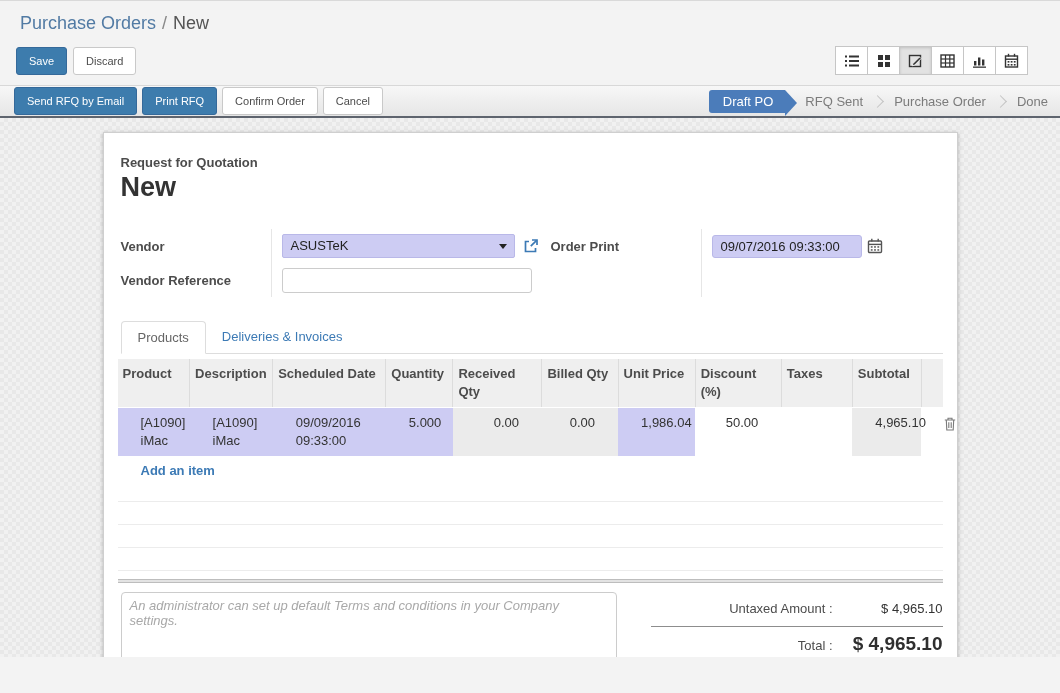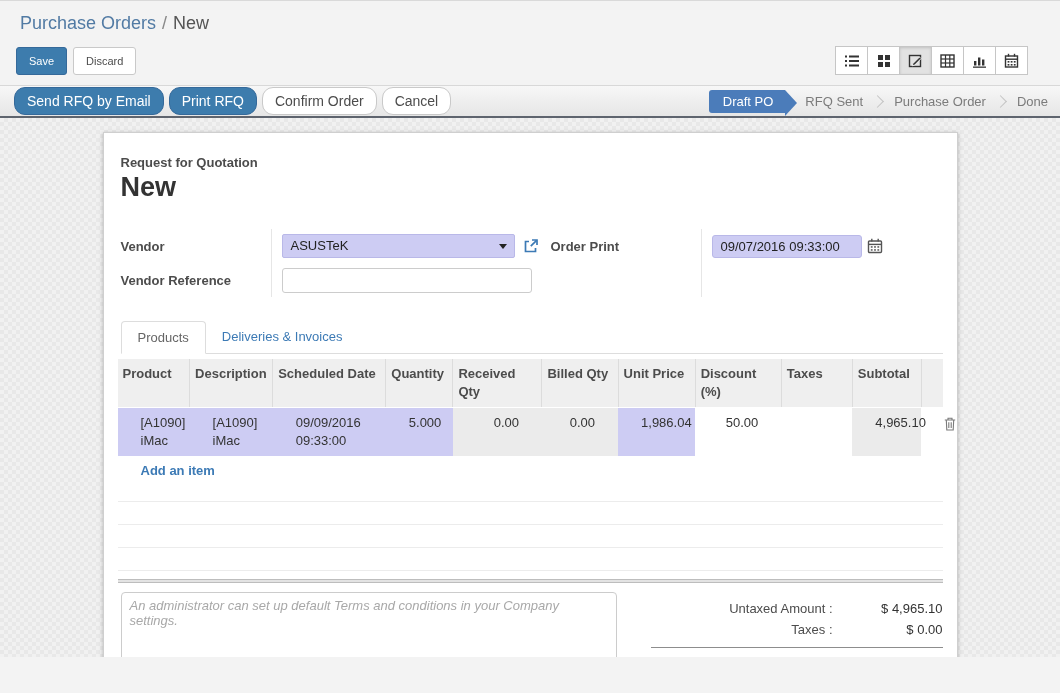--- a/index.html
+++ b/index.html
@@ -18,21 +18,21 @@
   .btn + .btn { margin-left:6px; }
 
   .view-switcher { margin-left:auto; display:flex; margin-right:16px; }
   .vs-btn { width:33px; height:29px; background:#fff; border:1px solid #c6c6c6; display:flex; align-items:center; justify-content:center; cursor:pointer; }
   .vs-btn + .vs-btn { margin-left:-1px; }
   .vs-btn.active { background:#e2e2e2; box-shadow:inset 0 1px 3px rgba(0,0,0,.15); }
   .vs-btn svg { display:block; }
 
   
   .statusbar { height:33px; background:linear-gradient(#f7f7f7,#e6e6e6); border-top:1px solid #d8d8d8; border-bottom:2px solid #5e646e; display:flex; align-items:center; padding:0 12px 0 14px; }
-  .sb-btn { font-size:14px; padding:5px 12px; border-radius:11px; border:1px solid #c9c9c9; background:#fff; color:#4c4c4c; cursor:pointer; margin-right:5px; line-height:16px; }
+  .sb-btn { font-size:11px; padding:5px 12px; border-radius:3px; border:1px solid #c9c9c9; background:#fff; color:#4c4c4c; cursor:pointer; margin-right:5px; line-height:16px; }
   .sb-btn.primary { background:#3d7cad; border-color:#35699a; color:#fff; }
   .steps { margin-left:auto; display:flex; align-items:center; }
   .step { color:#7b7b7b; font-size:13px; cursor:pointer; white-space:nowrap; }
   .step-active { position:relative; background:#4b7cba; color:#ffffff; padding:4px 12px 4px 14px; border-radius:3px 0 0 3px; margin-right:20px; cursor:pointer; }
   .step-active::after { content:""; position:absolute; right:-12px; top:0; width:0; height:0; border-top:13px solid transparent; border-bottom:13px solid transparent; border-left:12px solid #4b7cba; }
   .chev { width:9px; height:9px; border-top:1px solid #c3c3c3; border-right:1px solid #c3c3c3; transform:rotate(45deg); margin:0 12px 0 10px; }
 
   
   .content { height:539px; background-color:#f1f1f1;
     background-image:
@@ -342,24 +342,20 @@
       <div class="bottom">
         <div class="notes-wrap">
           <textarea class="notes" placeholder="An administrator can set up default Terms and conditions in your Company settings." style=""></textarea>
           
         </div>
         <div class="totals">
           <div class="tot-row">
             <span class="tot-label">Untaxed Amount :</span>
             <span class="tot-value">$ 4,965.10</span>
           </div>
-          <div class="tot-row">
-            <span class="tot-label">Taxes :</span>
-            <span class="tot-value">$ 0.00</span>
-          </div>
           <div class="tot-sep"></div>
           <div class="tot-row total">
             <span class="tot-label">Total :</span>
             <span class="tot-value">$ 4,965.10</span>
           </div>
         </div>
       </div>
 
     </div>
   </div>

